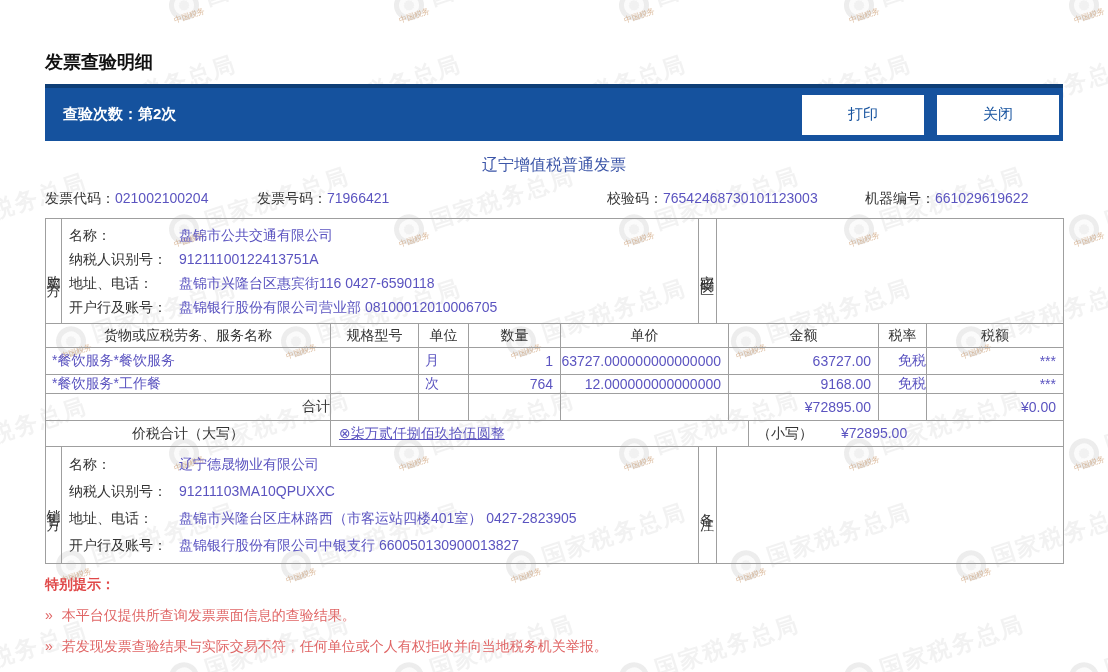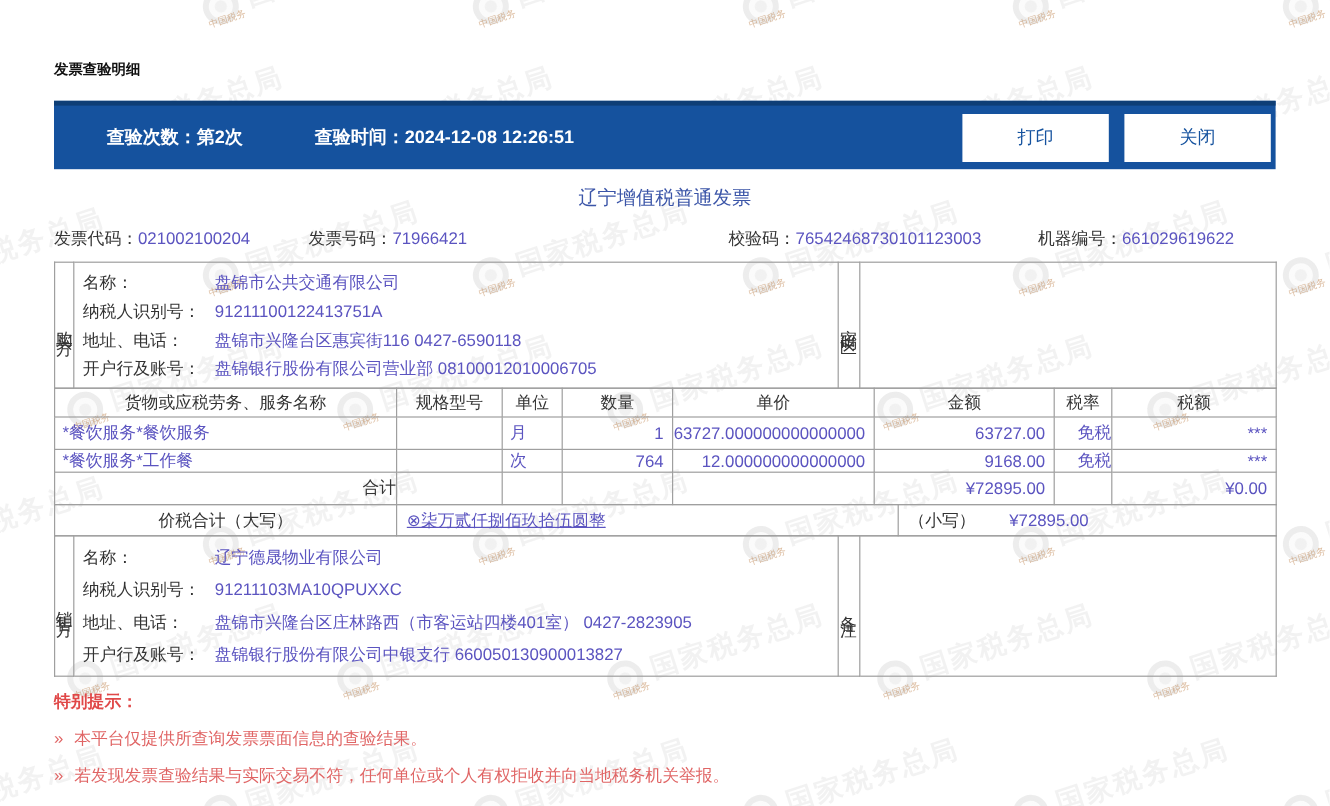--- a/index.html
+++ b/index.html
@@ -22,26 +22,26 @@
   }
   .wm-emblem-sub {
     position:absolute; bottom:-7px; left:-4px; width:46px;
     font-size:8px; color:rgba(186,122,64,0.50); white-space:nowrap;
   }
   .wm-text { font-size:23px; color:rgba(90,90,90,0.08); letter-spacing:2px; white-space:nowrap; font-weight:bold; }
 
   
   .content { position:absolute; inset:0; z-index:1; }
 
-  .page-title { position:absolute; left:45px; top:50px; font-size:12px; font-weight:bold; color:#111; }
+  .page-title { position:absolute; left:45px; top:50px; font-size:18px; font-weight:bold; color:#111; }
 
   .toolbar {
     position:absolute; left:45px; top:84px; width:1018px; height:57px;
     background:#15529e; border-top:4px solid #0e3e76;
-    display:flex; align-items:center; color:#fff; font-size:15px; font-weight:bold;padding-left:26px;
+    display:flex; align-items:center; color:#fff; font-size:15px; font-weight:bold;
   }
   .tb-group1 { margin-left:18px; white-space:nowrap; }
   .tb-group2 { margin-left:60px; white-space:nowrap; }
   .tb-buttons { margin-left:auto; display:flex; gap:13px; margin-right:4px; }
   .tb-btn {
     width:122px; height:40px; background:#ffffff; color:#15529e;
     font-size:15px; font-weight:normal; border:none; cursor:pointer;
     display:flex; align-items:center; justify-content:center;
   }
 
@@ -312,23 +312,20 @@
     </div>
   </div>
 
 <div class="content">
 
   <div class="page-title">发票查验明细</div>
 
   <div class="toolbar">
     <span class="tb-group1">
       <span>查验次数：</span><span>第2次</span>
-    </span>
-    <span class="tb-group2">
-      <span>查验时间：</span><span>2024-12-08 12:26:51</span>
     </span>
     <span class="tb-buttons">
       <button class="tb-btn">打印</button>
       <button class="tb-btn">关闭</button>
     </span>
   </div>
 
   <div class="invoice-title">辽宁增值税普通发票</div>
 
   <div class="meta-row">

